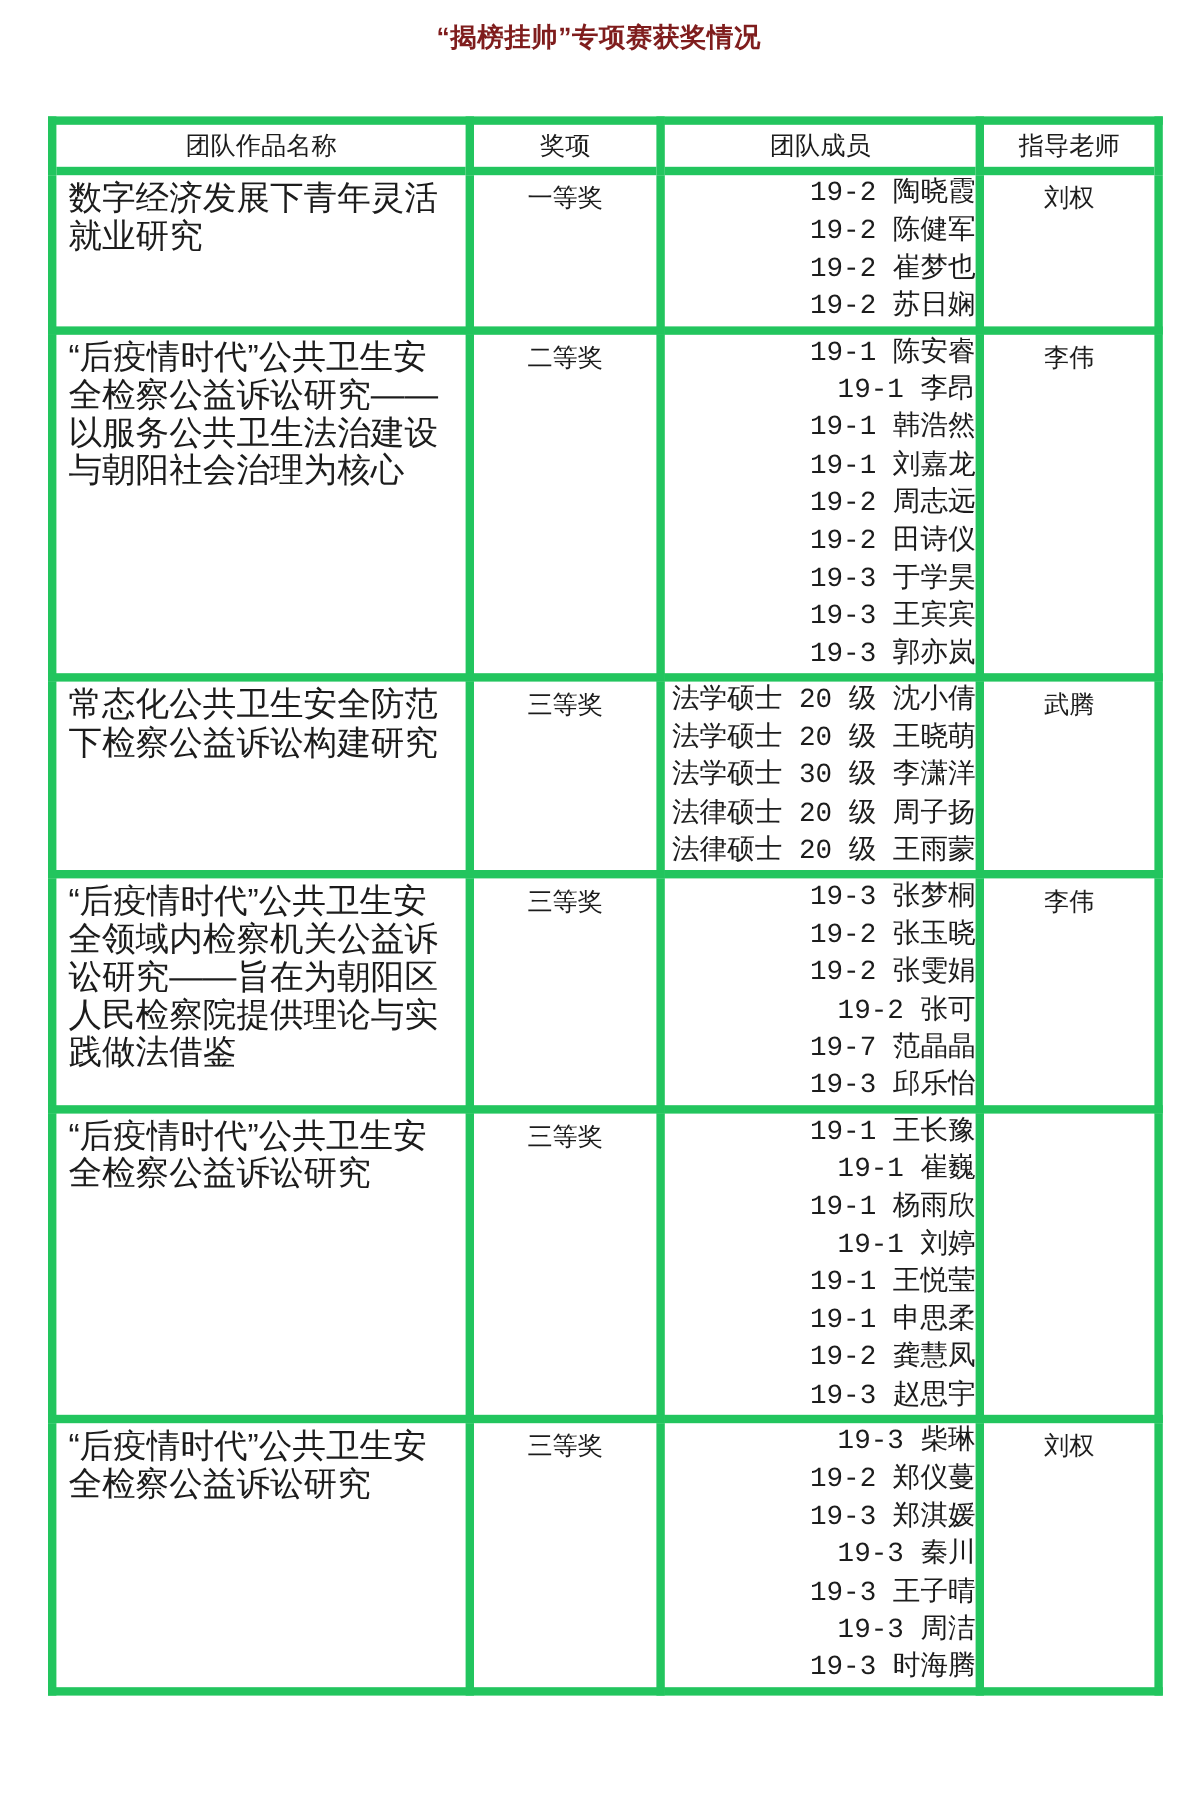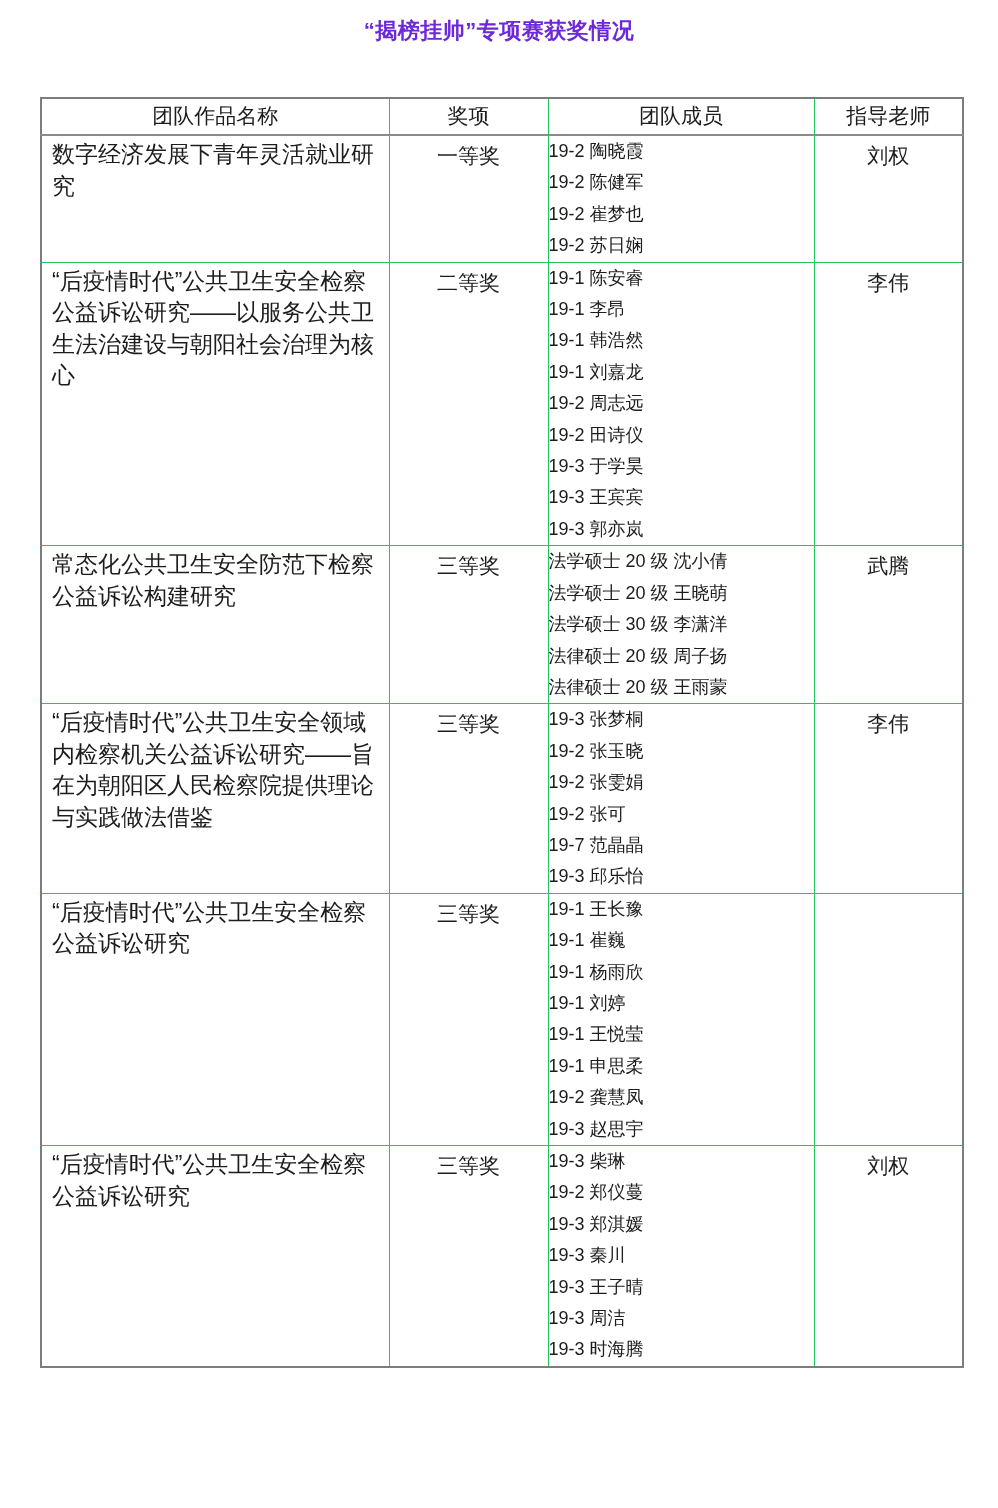--- a/index.html
+++ b/index.html
@@ -13,71 +13,71 @@
     font-family: "Liberation Sans", sans-serif;
     color: #1c1c1c;
     overflow: hidden;
   }
   .doc-title {
     margin: 16px 0 0 0;
     text-align: center;
     font-size: 22px;
     font-weight: 700;
     letter-spacing: 0.5px;
-    color: #6d28d9;
+    color: #7f1d1d;
   }
   table.awards {
     border-collapse: collapse;
     table-layout: fixed;
     width: 922px;
     margin: 51px 0 0 40px;
     border: 2px solid #7d7d7d;
   }
   table.awards th,
   table.awards td {
-    border: 1px solid #22c55e;
+    border: 7px solid #22c55e;
     vertical-align: top;
     padding: 0;
     overflow: hidden;
   }
   table.awards th {
     height: 31px;
     vertical-align: middle;
     font-weight: 400;
     font-size: 21px;
     text-align: center;
     padding: 1px 0 3px 0;
     border-bottom: 2px solid #8a8a8a;
   }
   col.c-work    { width: 348px; }
   col.c-award   { width: 159px; }
   col.c-members { width: 266px; }
   col.c-teacher { width: 149px; }
 
   .work-title {
     padding: 3px 8px 2px 10px;
-    font-size: 23px;
+    font-size: 28px;
     line-height: 31.5px;
     text-align: left;
   }
   .award-cell { text-align: center; }
   .award-label {
     padding-top: 4px;
     font-size: 21px;
     line-height: 31px;
   }
   .members-cell {
     padding: 2px 2px 2px 10px;
   }
   .member-line {
-    font-family: Liberation Sans, sans-serif;
-    font-size: 18px;
+    font-family: Liberation Mono, monospace;
+    font-size: 23px;
     line-height: 31.4px;
     white-space: nowrap;
-    text-align: left;
+    text-align: right;
   }
   .teacher-cell { text-align: center; margin-top: 12px; }
   .teacher-name {
     padding-top: 4px;
     font-size: 21px;
     line-height: 31px;
   }
 </style>
 </head>
 <body>

